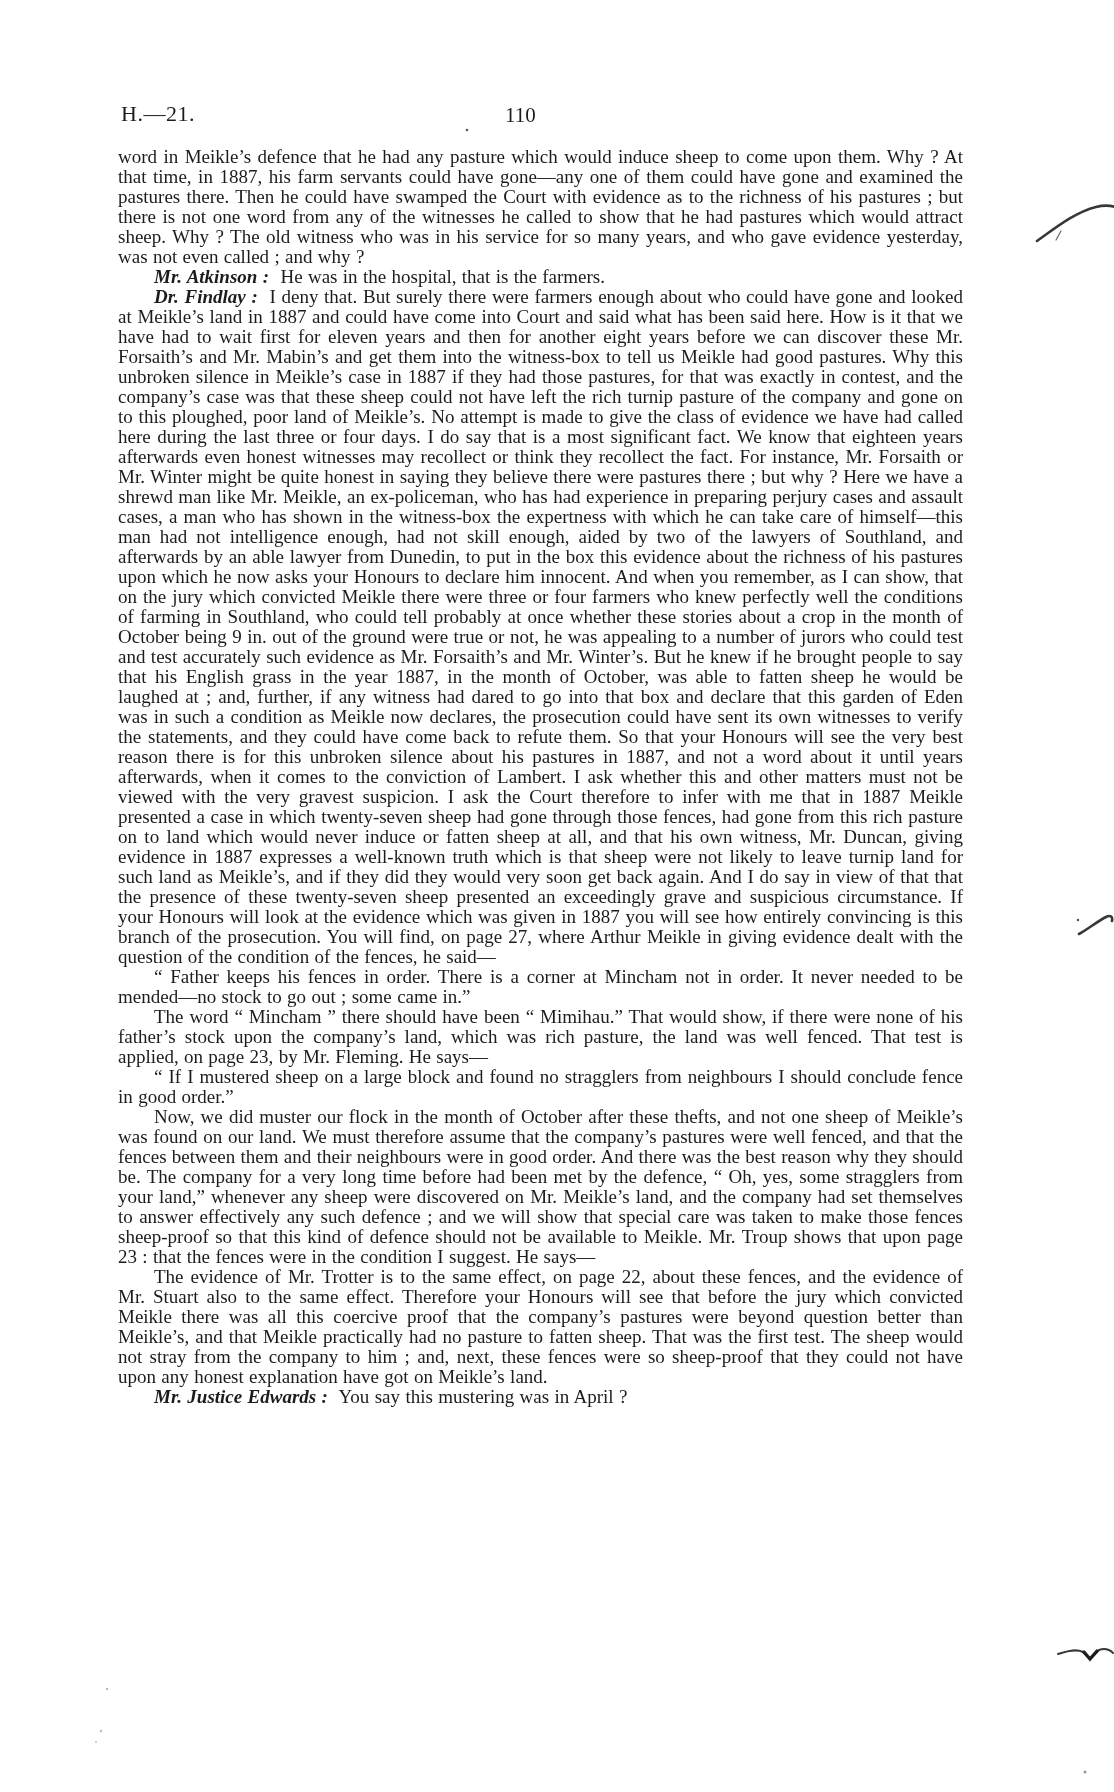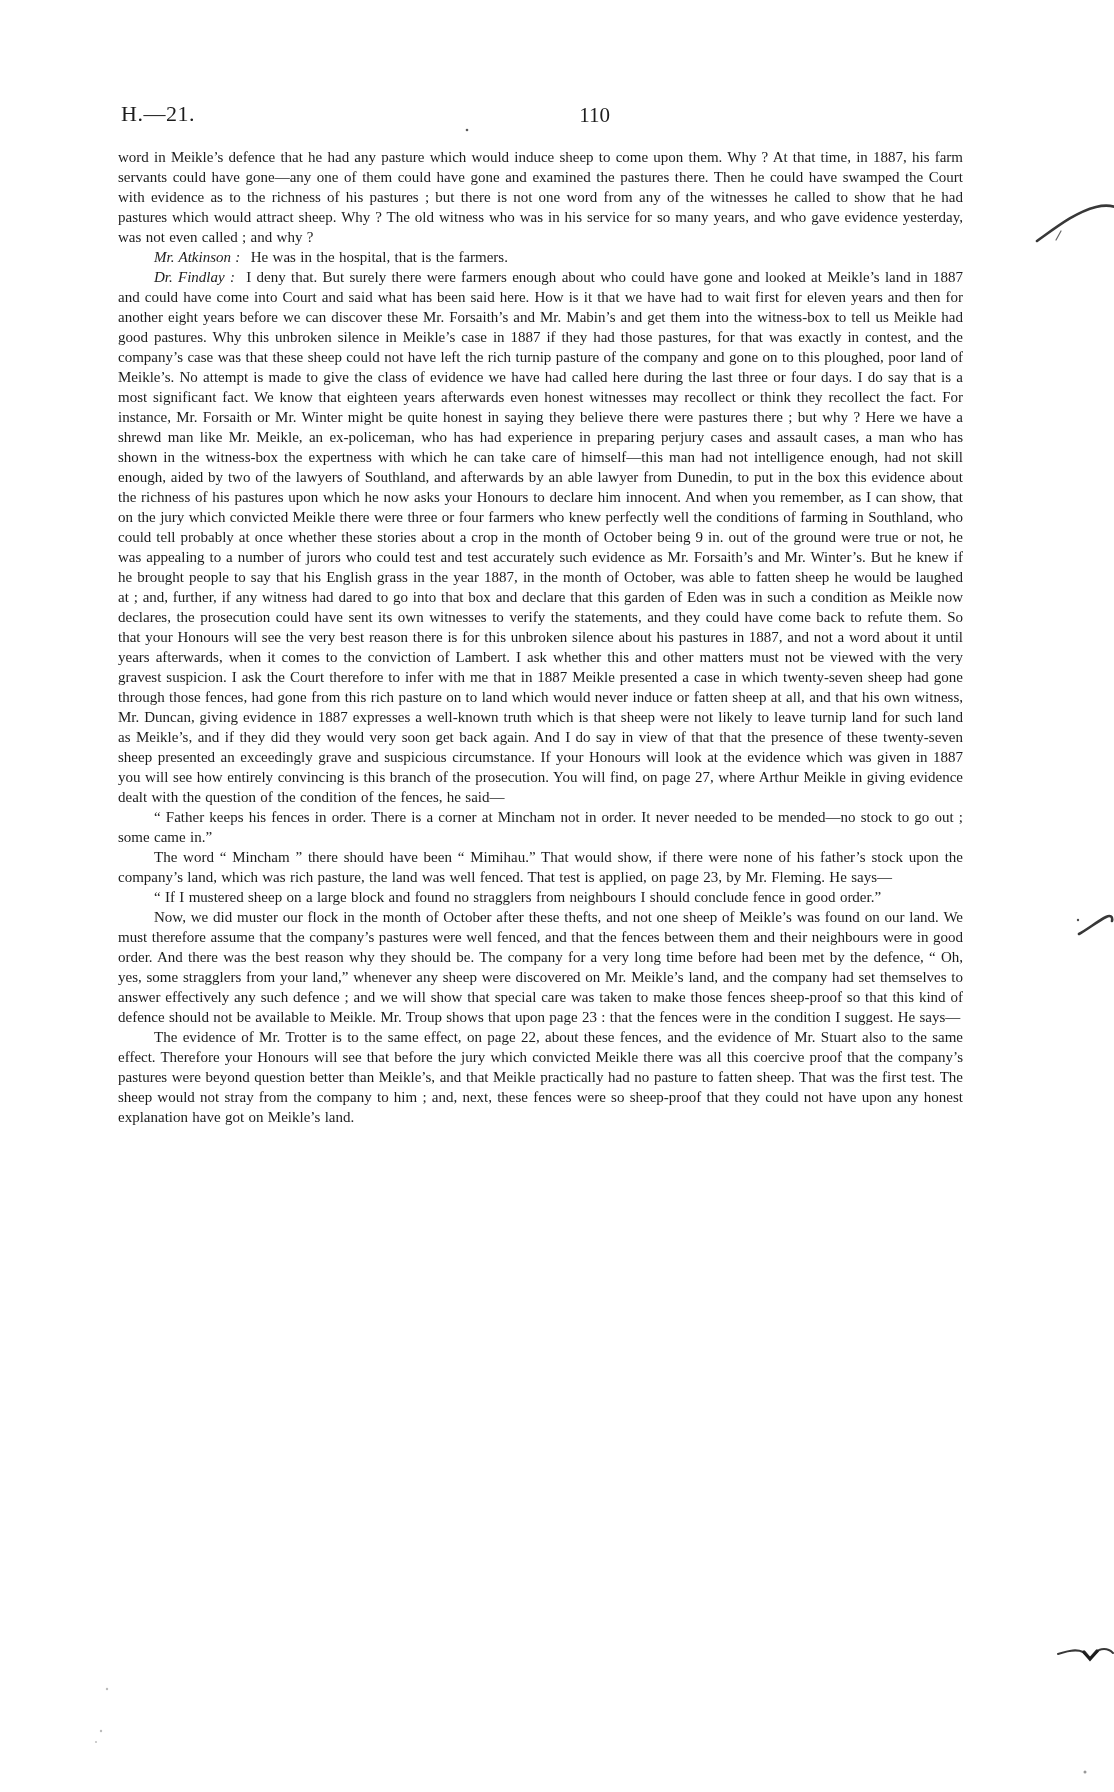--- a/index.html
+++ b/index.html
@@ -17,36 +17,36 @@
     left: 121px;
     top: 101px;
     font-size: 22px;
     letter-spacing: 0.5px;
   }
   .pagenum {
     position: absolute;
     left: 505px;
     top: 103px;
     width: 105px;
-    text-align: right;
+    text-align: left;
     font-size: 21px;
   }
   .docbody {
     position: absolute;
     left: 118px;
     top: 147px;
     width: 845px;
     text-align: justify;
-    font-size: 15px;
+    font-size: 19px;
     line-height: 20px;
     word-spacing: 0.6px;
   }
   .para { margin: 0; }
   .indent { text-indent: 36px; }
-  .speaker { font-style: italic; margin-right: 6px; }
+  .speaker { font-style: italic; margin-right: 6px; font-weight: bold; }
   .speaker:empty { display: none; margin: 0; }
   .marks {
     position: absolute;
     left: 0; top: 0;
     width: 1114px;
     height: 1792px;
     pointer-events: none;
   }
 </style>
 </head>
@@ -61,20 +61,21 @@
 
   <main class="docbody">
     <p class="para"><span>word in Meikle’s defence that he had any pasture which would induce sheep to come upon them. Why&nbsp;? At that time, in 1887, his farm servants could have gone—any one of them could have gone and examined the pastures there. Then he could have swamped the Court with evidence as to the richness of his pastures&nbsp;; but there is not one word from any of the witnesses he called to show that he had pastures which would attract sheep. Why&nbsp;? The old witness who was in his service for so many years, and who gave evidence yesterday, was not even called&nbsp;; and why&nbsp;?</span></p>
     <p class="para indent"><span class="speaker">Mr. Atkinson&nbsp;:</span> <span>He was in the hospital, that is the farmers.</span></p>
     <p class="para indent"><span class="speaker">Dr. Findlay&nbsp;:</span> <span>I deny that. But surely there were farmers enough about who could have gone and looked at Meikle’s land in 1887 and could have come into Court and said what has been said here. How is it that we have had to wait first for eleven years and then for another eight years before we can discover these Mr. Forsaith’s and Mr. Mabin’s and get them into the witness-box to tell us Meikle had good pastures. Why this unbroken silence in Meikle’s case in 1887 if they had those pastures, for that was exactly in contest, and the company’s case was that these sheep could not have left the rich turnip pasture of the company and gone on to this ploughed, poor land of Meikle’s. No attempt is made to give the class of evidence we have had called here during the last three or four days. I do say that is a most significant fact. We know that eighteen years afterwards even honest witnesses may recollect or think they recollect the fact. For instance, Mr. Forsaith or Mr. Winter might be quite honest in saying they believe there were pastures there&nbsp;; but why&nbsp;? Here we have a shrewd man like Mr. Meikle, an ex-policeman, who has had experience in preparing perjury cases and assault cases, a man who has shown in the witness-box the expertness with which he can take care of himself—this man had not intelligence enough, had not skill enough, aided by two of the lawyers of Southland, and afterwards by an able lawyer from Dunedin, to put in the box this evidence about the richness of his pastures upon which he now asks your Honours to declare him innocent. And when you remember, as I can show, that on the jury which convicted Meikle there were three or four farmers who knew perfectly well the conditions of farming in Southland, who could tell probably at once whether these stories about a crop in the month of October being 9 in. out of the ground were true or not, he was appealing to a number of jurors who could test and test accurately such evidence as Mr. Forsaith’s and Mr. Winter’s. But he knew if he brought people to say that his English grass in the year 1887, in the month of October, was able to fatten sheep he would be laughed at&nbsp;; and, further, if any witness had dared to go into that box and declare that this garden of Eden was in such a condition as Meikle now declares, the prosecution could have sent its own witnesses to verify the statements, and they could have come back to refute them. So that your Honours will see the very best reason there is for this unbroken silence about his pastures in 1887, and not a word about it until years afterwards, when it comes to the conviction of Lambert. I ask whether this and other matters must not be viewed with the very gravest suspicion. I ask the Court therefore to infer with me that in 1887 Meikle presented a case in which twenty-seven sheep had gone through those fences, had gone from this rich pasture on to land which would never induce or fatten sheep at all, and that his own witness, Mr. Duncan, giving evidence in 1887 expresses a well-known truth which is that sheep were not likely to leave turnip land for such land as Meikle’s, and if they did they would very soon get back again. And I do say in view of that that the presence of these twenty-seven sheep presented an exceedingly grave and suspicious circumstance. If your Honours will look at the evidence which was given in 1887 you will see how entirely convincing is this branch of the prosecution. You will find, on page 27, where Arthur Meikle in giving evidence dealt with the question of the condition of the fences, he said—</span></p>
     <p class="para indent"><span>“&nbsp;Father keeps his fences in order. There is a corner at Mincham not in order. It never needed to be mended—no stock to go out&nbsp;; some came in.”</span></p>
     <p class="para indent"><span>The word “&nbsp;Mincham&nbsp;” there should have been “&nbsp;Mimihau.” That would show, if there were none of his father’s stock upon the company’s land, which was rich pasture, the land was well fenced. That test is applied, on page 23, by Mr. Fleming. He says—</span></p>
     <p class="para indent"><span>“&nbsp;If I mustered sheep on a large block and found no stragglers from neighbours I should conclude fence in good order.”</span></p>
     <p class="para indent"><span>Now, we did muster our flock in the month of October after these thefts, and not one sheep of Meikle’s was found on our land. We must therefore assume that the company’s pastures were well fenced, and that the fences between them and their neighbours were in good order. And there was the best reason why they should be. The company for a very long time before had been met by the defence, “&nbsp;Oh, yes, some stragglers from your land,” whenever any sheep were discovered on Mr. Meikle’s land, and the company had set themselves to answer effectively any such defence&nbsp;; and we will show that special care was taken to make those fences sheep-proof so that this kind of defence should not be available to Meikle. Mr. Troup shows that upon page 23&nbsp;: that the fences were in the condition I suggest. He says—</span></p>
     <p class="para indent"><span>The evidence of Mr. Trotter is to the same effect, on page 22, about these fences, and the evidence of Mr. Stuart also to the same effect. Therefore your Honours will see that before the jury which convicted Meikle there was all this coercive proof that the company’s pastures were beyond question better than Meikle’s, and that Meikle practically had no pasture to fatten sheep. That was the first test. The sheep would not stray from the company to him&nbsp;; and, next, these fences were so sheep-proof that they could not have upon any honest explanation have got on Meikle’s land.</span></p>
+    <p class="para indent"><span class="speaker">Mr. Justice Edwards&nbsp;:</span> <span>You say this mustering was in April&nbsp;?</span></p>
   </main>
 
   <svg class="marks" viewBox="0 0 1114 1792" xmlns="http://www.w3.org/2000/svg">
 
     <path d="M1037 241 C 1058 226, 1076 212, 1096 207 C 1104 205, 1111 205, 1118 208" fill="none" stroke="#222222" stroke-width="2.6" stroke-linecap="round" opacity="0.9"></path>
     <path d="M1056 240 L1061 231" fill="none" stroke="#222222" stroke-width="1.2" stroke-linecap="round" opacity="0.7"></path>
 
     <path d="M1079 934 C 1088 929, 1098 921, 1106 917 C 1110 915, 1113 916, 1112 921" fill="none" stroke="#222222" stroke-width="2.6" stroke-linecap="round" opacity="0.9"></path>
     <circle cx="1078" cy="920" r="1.2" fill="#222222" opacity="0.8"></circle>
 

